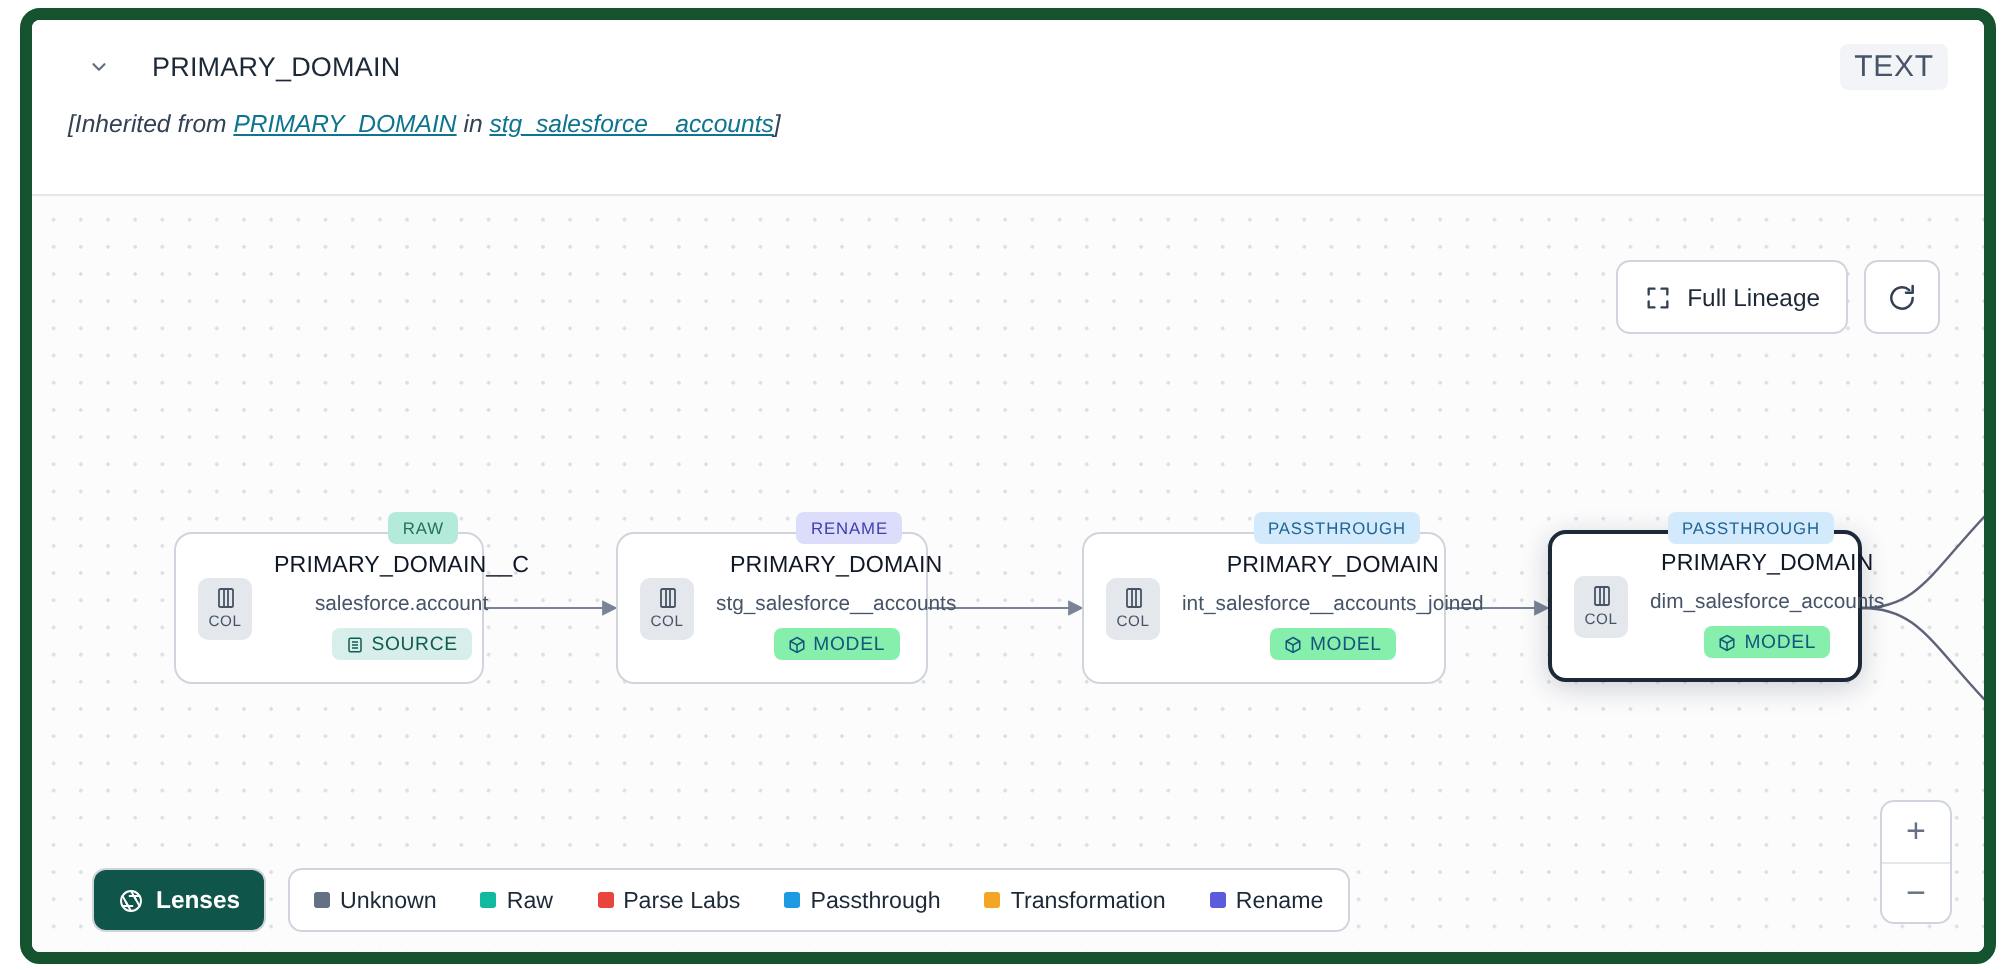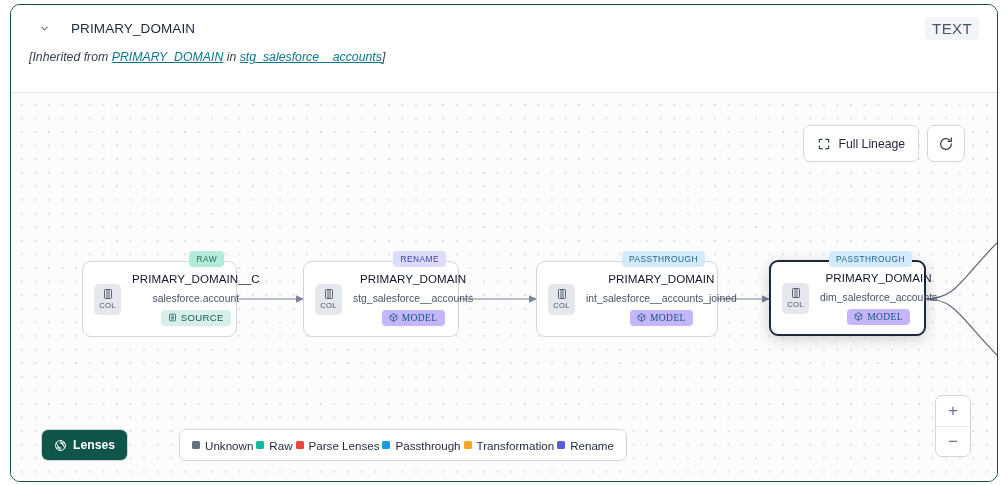--- a/index.html
+++ b/index.html
@@ -12,21 +12,21 @@
     -webkit-font-smoothing: antialiased;
   }
 
   .panel {
     position: absolute;
     left: 10px;
     top: 4px;
     width: 988px;
     height: 478px;
     background: #ffffff;
-    border: 1px solid #14532d;
+    border: 6px solid #14532d;
     border-radius: 10px;
     overflow: hidden;
   }
 
   
   .header {
     position: relative;
     height: 87px;
     background: #ffffff;
     padding: 10px 18px 0 18px;
@@ -169,21 +169,21 @@
     display: inline-flex;
     align-items: center;
     gap: 4px;
     margin-top: 6px;
     padding: 2.5px 7px;
     border-radius: 4px;
     font-size: 9.6px;
     letter-spacing: .35px;
   }
   .kind-source { background: #d7eeea; color: #0f5c52; }
-  .kind-model  { background: #c4b5fd; color: #15557e; font-family: Liberation Serif, serif; }
+  .kind-model  { background: #86efac; color: #15557e; }
 
   .node-tag {
     position: absolute;
     top: -11px;
     right: 12px;
     font-size: 8.4px;
     letter-spacing: .45px;
     padding: 3px 7px;
     border-radius: 4px;
     white-space: nowrap;
@@ -273,27 +273,26 @@
     gap: 7px;
     padding: 0 11px;
     font-size: 12.2px;
     color: #1d2939;
     cursor: pointer;
   }
 
   .legend {
     display: flex;
     align-items: center;
-    gap: 3px;
+    gap: 22px;
     background: #ffffff;
     border: 1px solid #d0d5dd;
     border-radius: 7px;
     height: 32px;
     padding: 12px 12px;
-    margin-left: 40px;
   }
   .legend-item {
     display: flex;
     align-items: center;
     gap: 5px;
     font-size: 11.6px;
     color: #1d2939;
     white-space: nowrap;
   }
   .swatch { width: 8px; height: 8px; border-radius: 1.5px; flex: 0 0 auto; }
@@ -486,21 +485,21 @@
         <span class="legend-item">
           <span class="swatch" style="background:#667085"></span>
           <span>Unknown</span>
         </span>
         <span class="legend-item">
           <span class="swatch" style="background:#10b9a0"></span>
           <span>Raw</span>
         </span>
         <span class="legend-item">
           <span class="swatch" style="background:#e8453c"></span>
-          <span>Parse Lenses</span>
+          <span>Parse Labs</span>
         </span>
         <span class="legend-item">
           <span class="swatch" style="background:#1e9ae0"></span>
           <span>Passthrough</span>
         </span>
         <span class="legend-item">
           <span class="swatch" style="background:#f5a524"></span>
           <span>Transformation</span>
         </span>
         <span class="legend-item">

